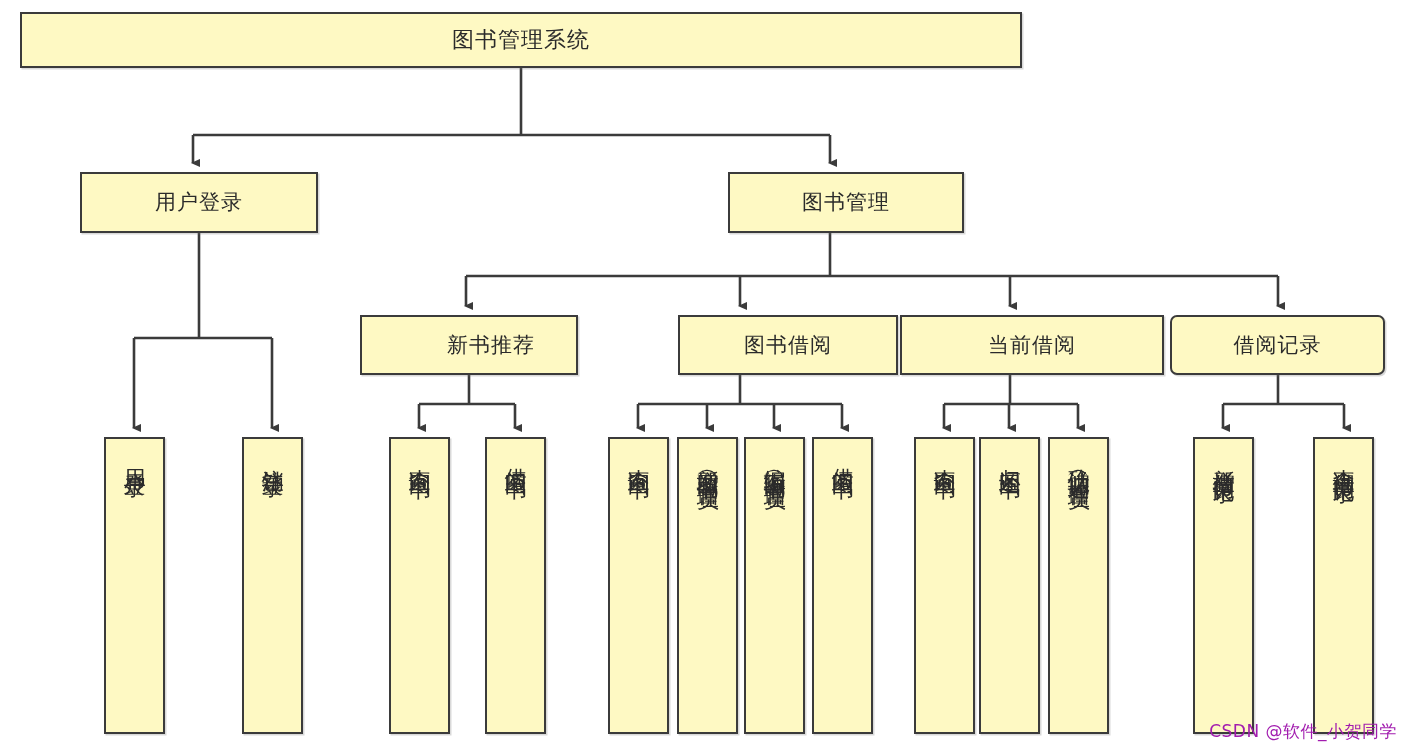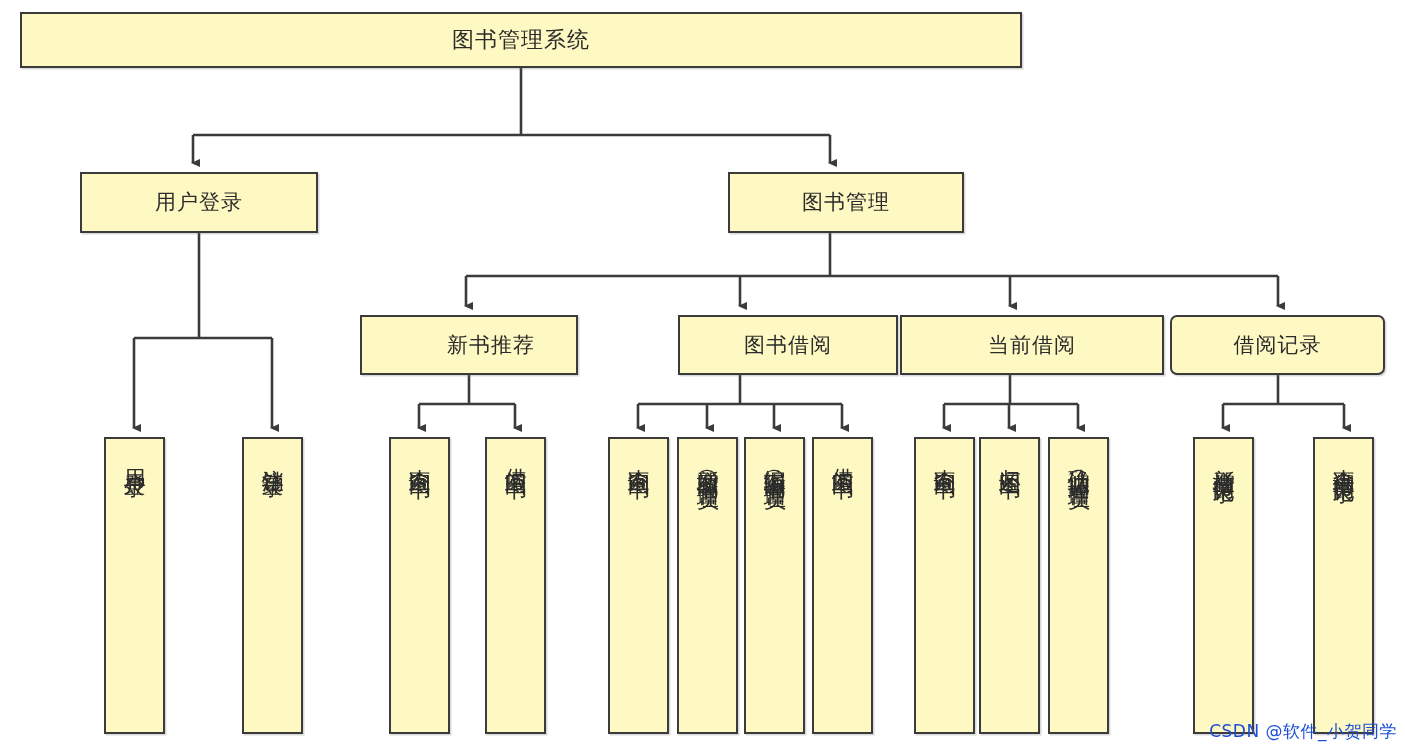--- a/index.html
+++ b/index.html
@@ -55,21 +55,21 @@
     letter-spacing: 3px;
     white-space: normal;
     text-align: left;
   }
   .node.root .label { font-size: 22px; }
   .watermark {
     position: absolute;
     right: 8px;
     bottom: 4px;
     font-size: 17px;
-    color: #1d4ed8;
+    color: #a21caf;
     letter-spacing: 0.5px;
     white-space: nowrap;
     user-select: none;
   }
 </style>
 </head>
 <body>
 
 <div id="canvas">
 

